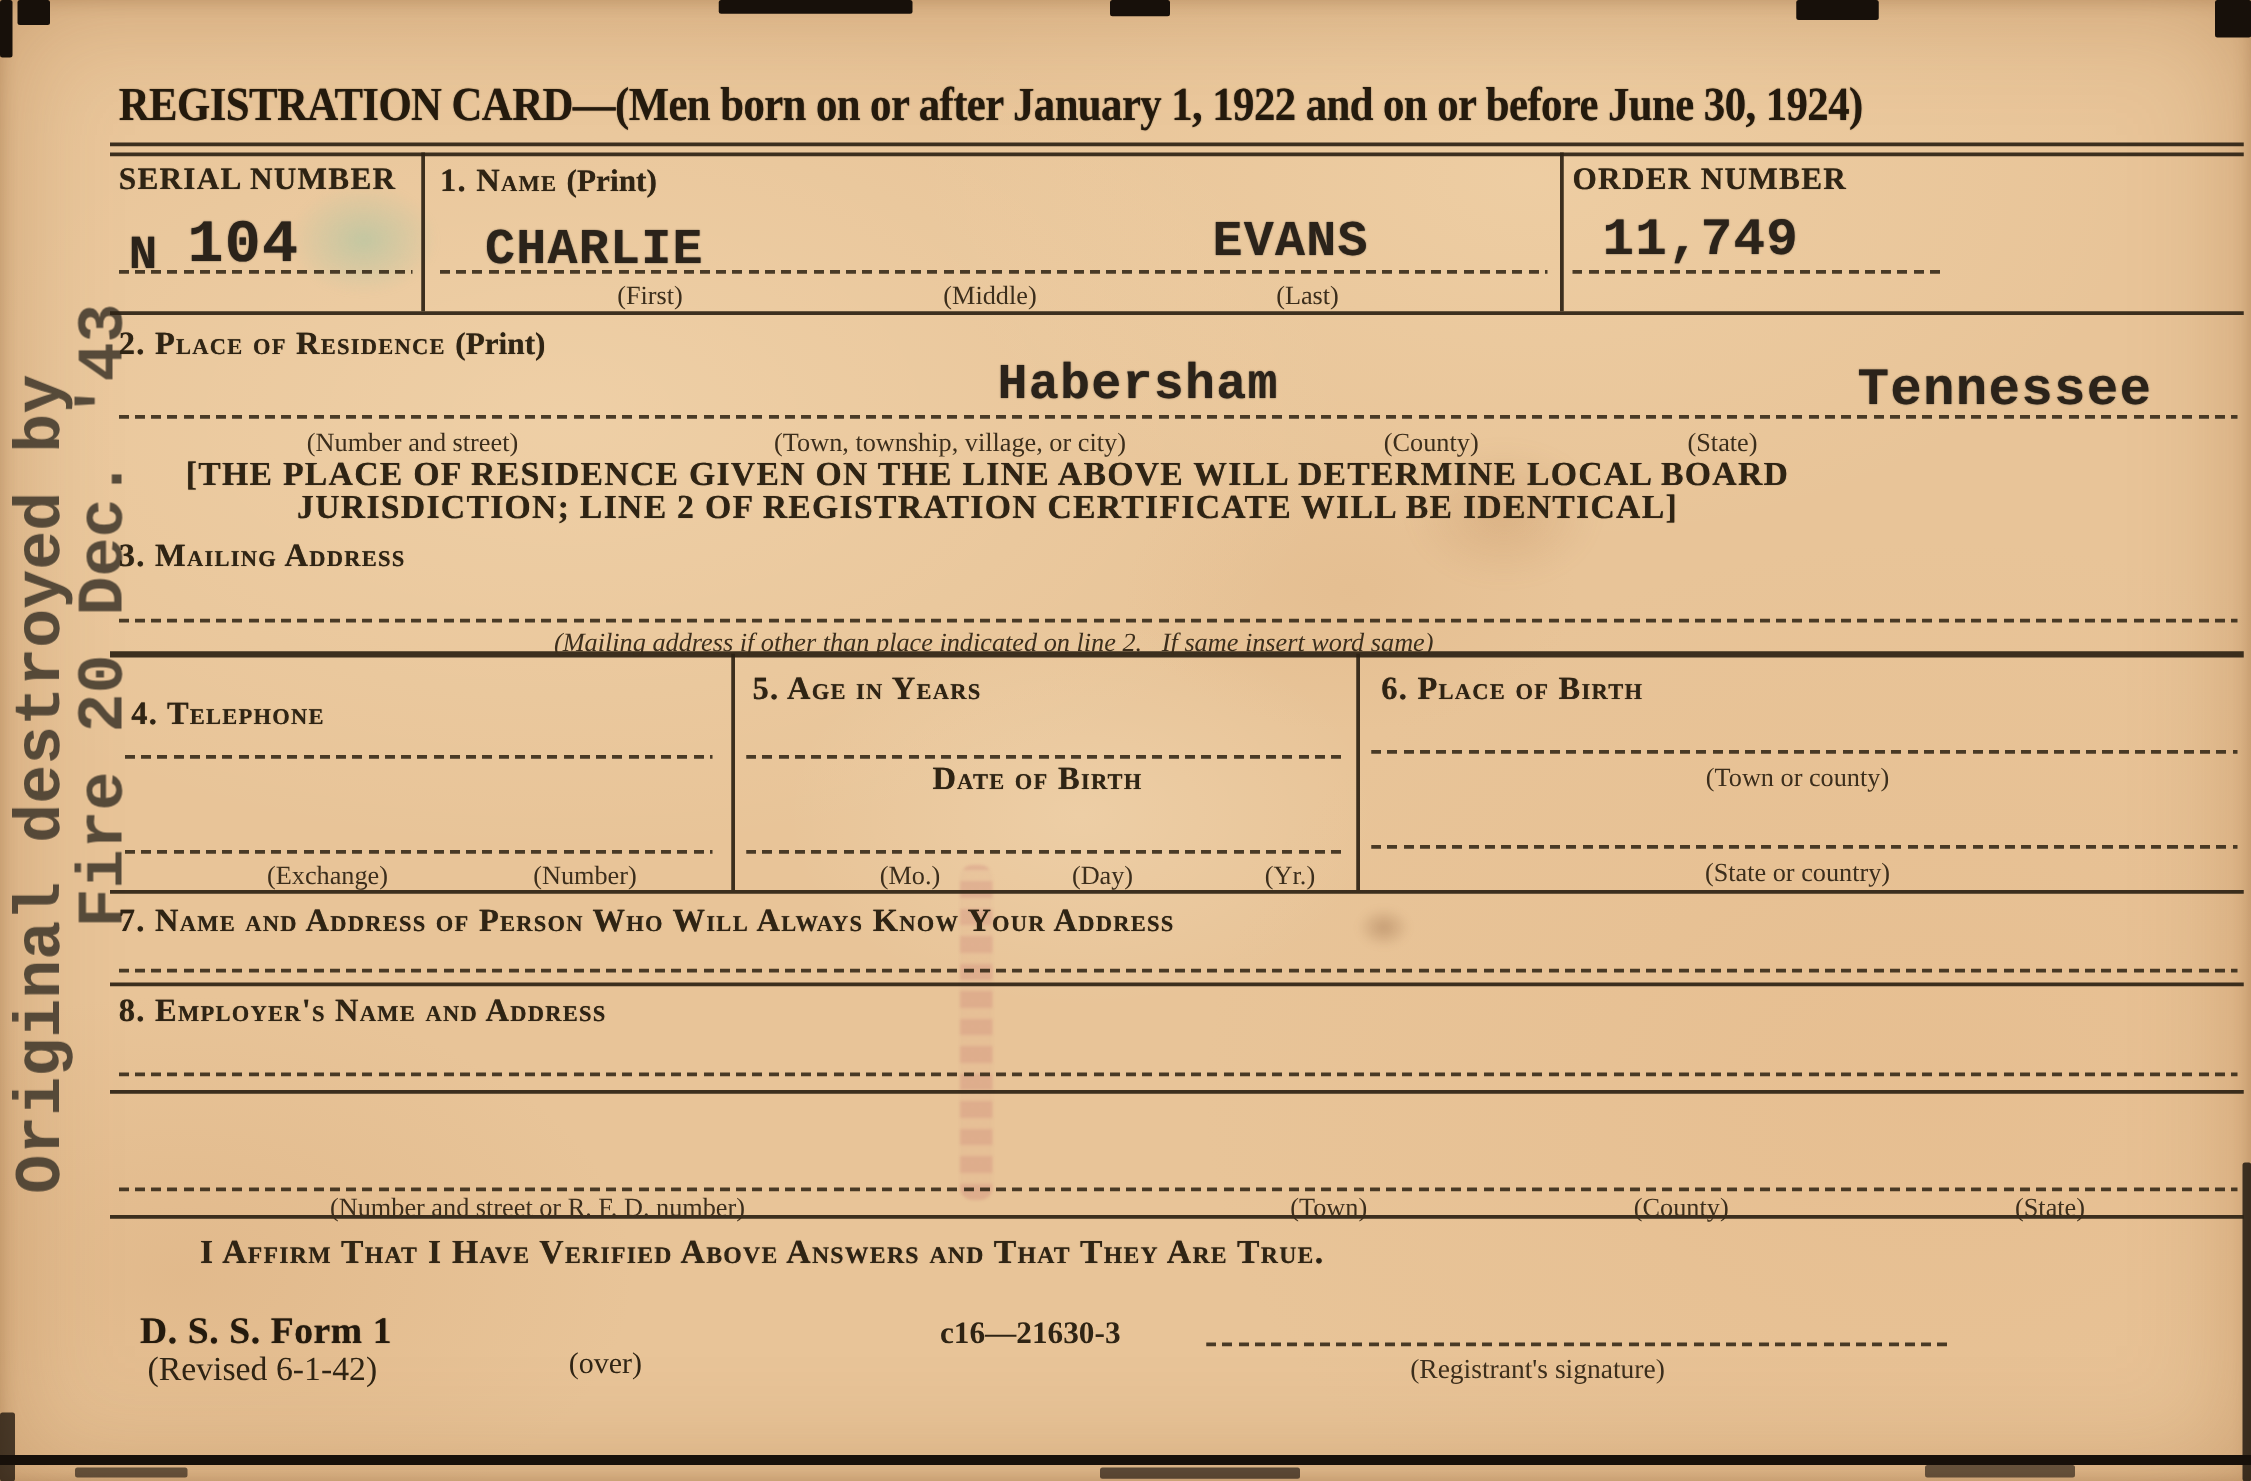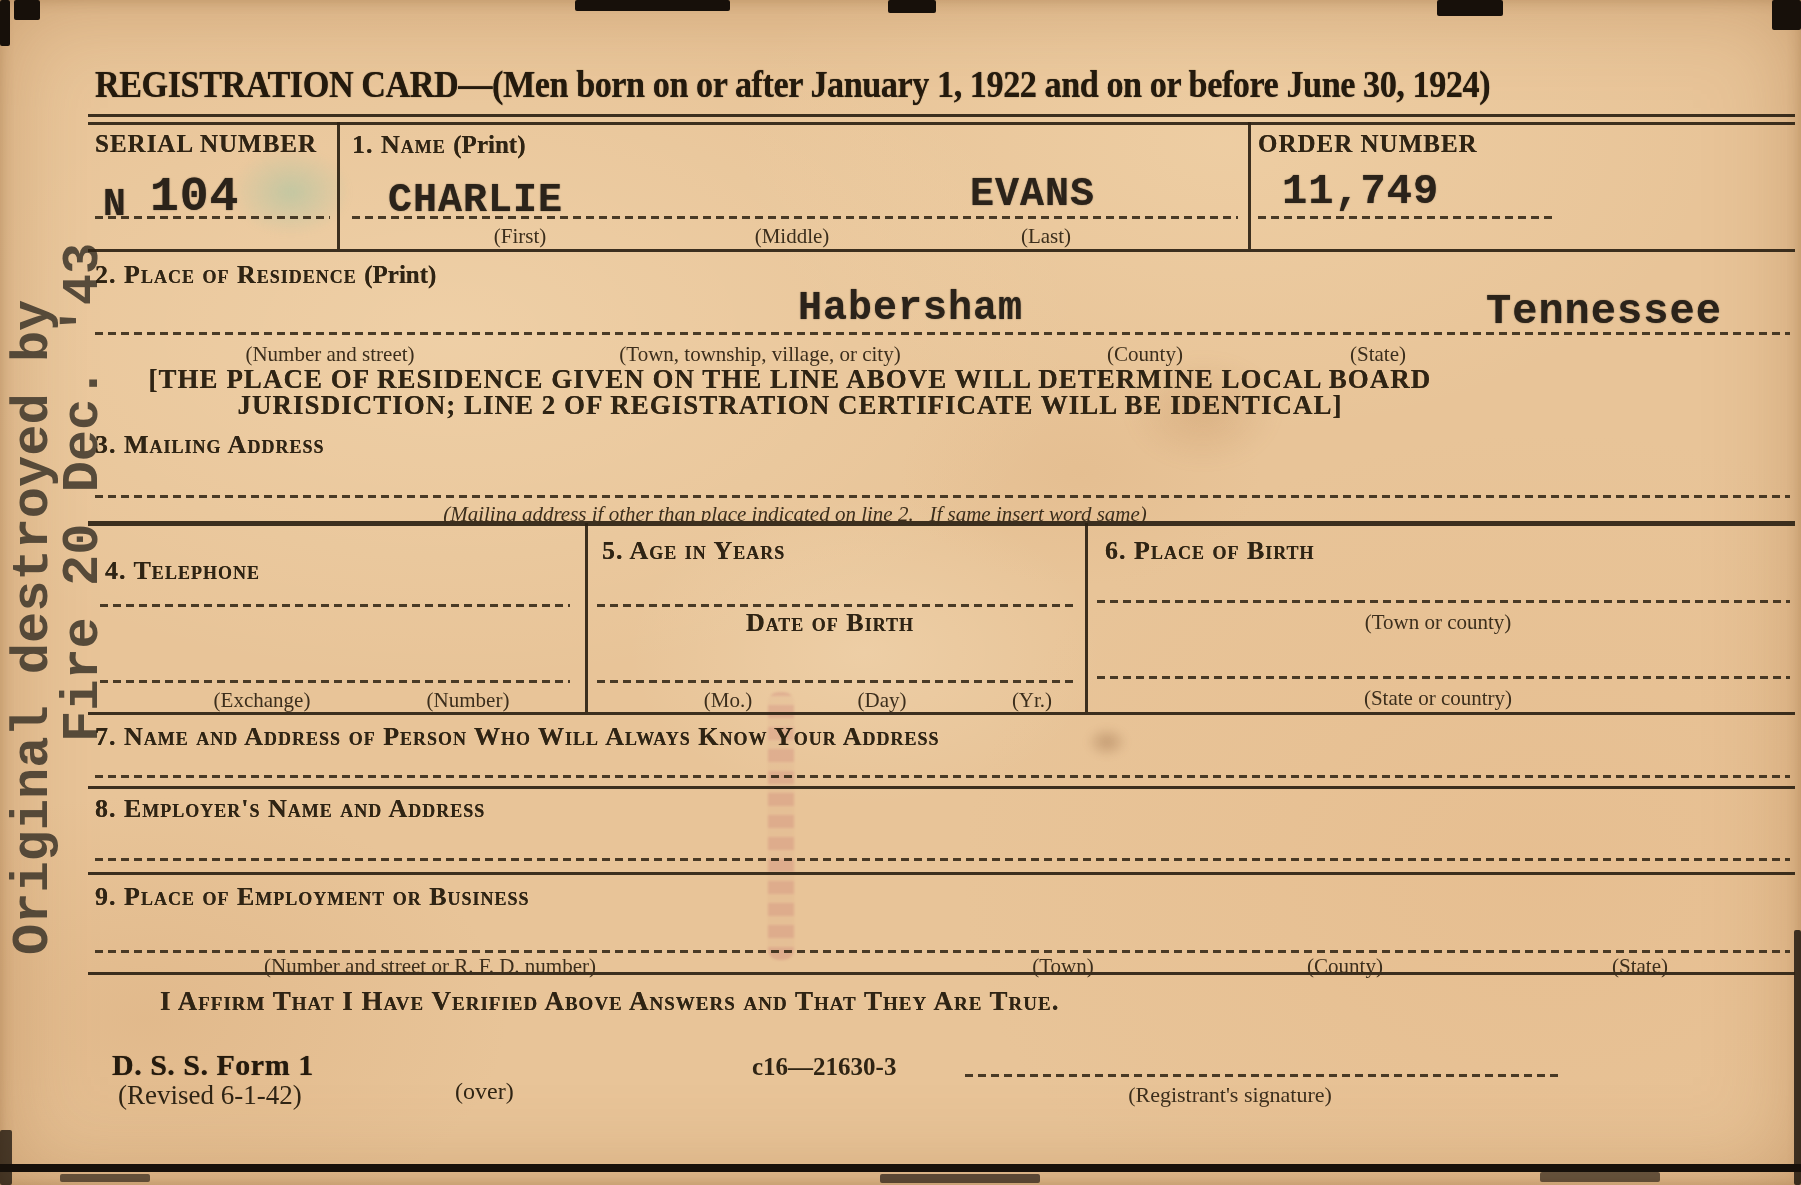--- a/index.html
+++ b/index.html
@@ -159,21 +159,20 @@
   <div class="abs cap capc" style="left:882px;top:688px;">(Day)</div>
   <div class="abs cap capc" style="left:1032px;top:688px;">(Yr.)</div>
   <div class="abs cap capc" style="left:1438px;top:686px;">(State or country)</div>
 
   <div class="abs lab" style="left:95px;top:722px;">7. Name and Address of Person Who Will Always Know Your Address</div>
   <div class="abs dash" style="left:95px;top:775px;width:1695px;"></div>
 
   <div class="abs lab" style="left:95px;top:794px;">8. Employer's Name and Address</div>
   <div class="abs dash" style="left:95px;top:858px;width:1695px;"></div>
 
-  <div class="abs lab" style="left:95px;top:882px;">9. Place of Employment or Business</div>
   <div class="abs dash" style="left:95px;top:950px;width:1695px;"></div>
   <div class="abs cap capc" style="left:430px;top:954px;">(Number and street or R. F. D. number)</div>
   <div class="abs cap capc" style="left:1063px;top:954px;">(Town)</div>
   <div class="abs cap capc" style="left:1345px;top:954px;">(County)</div>
   <div class="abs cap capc" style="left:1640px;top:954px;">(State)</div>
 
   <div class="abs lab" style="left:160px;top:986px;font-size:27px;">I Affirm That I Have Verified Above Answers and That They Are True.</div>
 
   <div class="abs footform" style="left:112px;top:1048px;">D. S. S. Form 1</div>
   <div class="abs footsmall" style="left:118px;top:1080px;">(Revised 6-1-42)</div>

